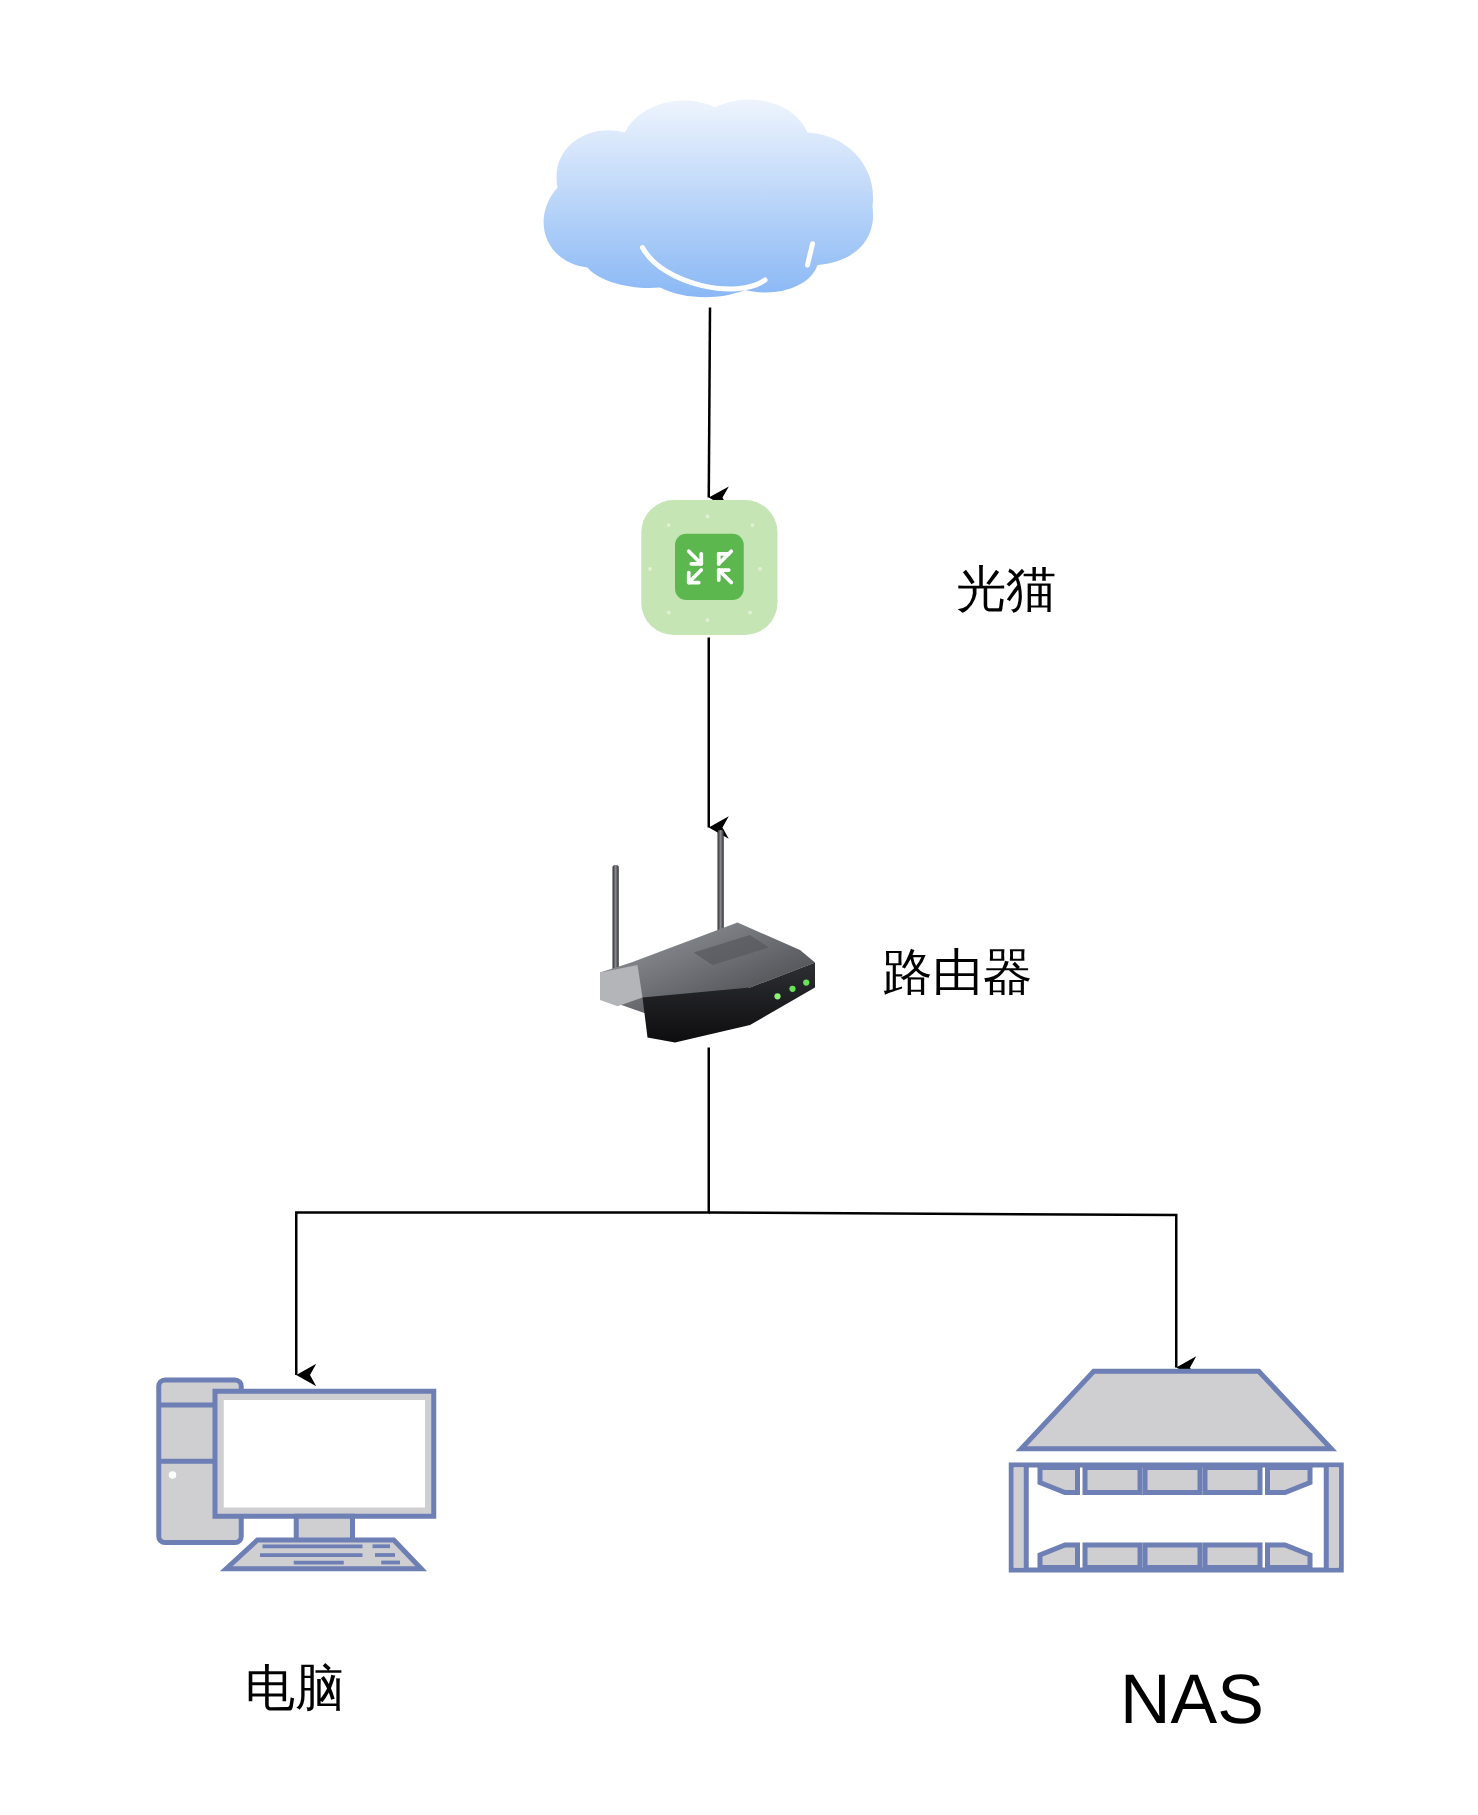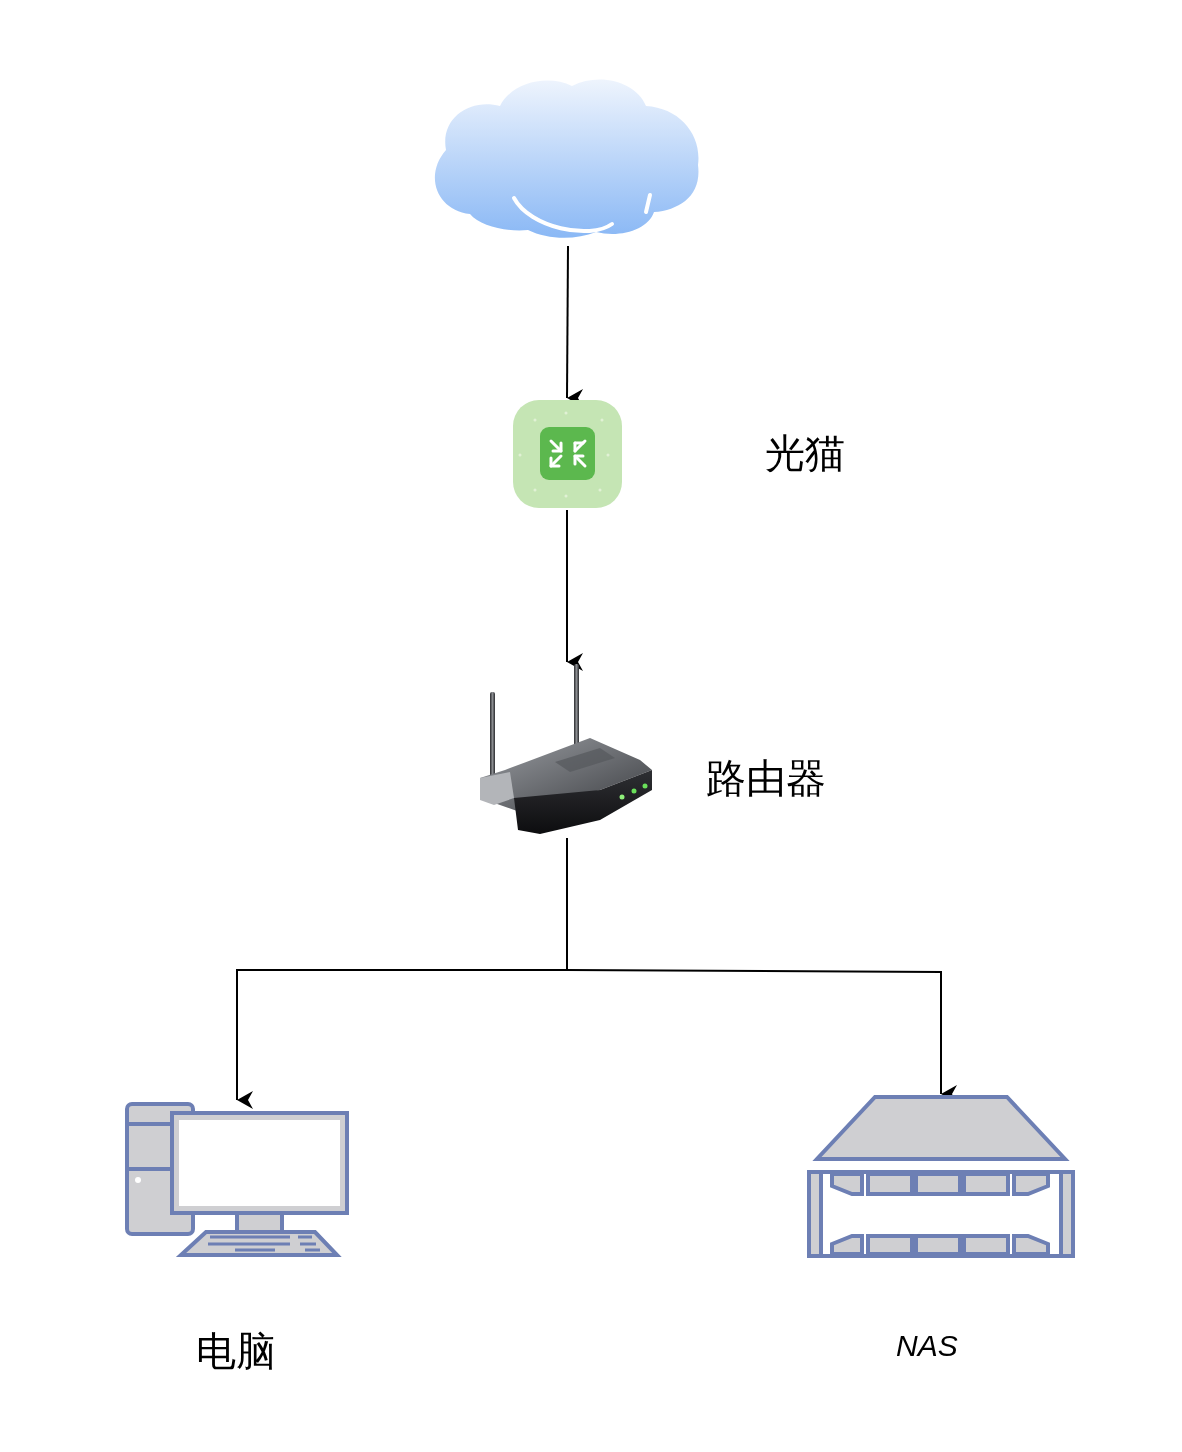--- a/index.html
+++ b/index.html
@@ -1,22 +1,22 @@
 <!DOCTYPE html>
 <html><head>
 <meta charset="utf-8">
 <style>
   html, body { margin: 0; padding: 0; background: #ffffff; }
   body { width: 1182px; height: 1452px; position: relative; overflow: hidden; font-family: "DejaVu Sans", "Liberation Sans", sans-serif; }
   #canvas { position: absolute; left: 0; top: 0; width: 1182px; height: 1452px; }
   .label { position: absolute; color: #000; font-size: 40px; line-height: 1; white-space: nowrap; }
-  #lbl-modem { left: 765px; top: 433px; }
+  #lbl-modem { left: 765px; top: 452px; }
   #lbl-router { left: 706px; top: 758px; }
   #lbl-pc { left: 196px; top: 1331px; }
-  #lbl-nas { left: 896px; top: 1331px; font-family: "Liberation Sans", sans-serif; font-size: 30px; font-style: italic; }
+  #lbl-nas { left: 896px; top: 1331px; font-family: "Liberation Sans", sans-serif; font-size: 56px; }
 </style>
 </head>
 <body>
 
 <svg id="canvas" viewBox="0 0 1182 1452" xmlns="http://www.w3.org/2000/svg">
   <defs>
     <linearGradient id="cloudGrad" x1="0" y1="0" x2="0" y2="1">
       <stop offset="0" id="cloud-stop-top" stop-color="#eef4fd"></stop>
       <stop offset="1" id="cloud-stop-bottom" stop-color="#8ab8f5"></stop>
     </linearGradient>

